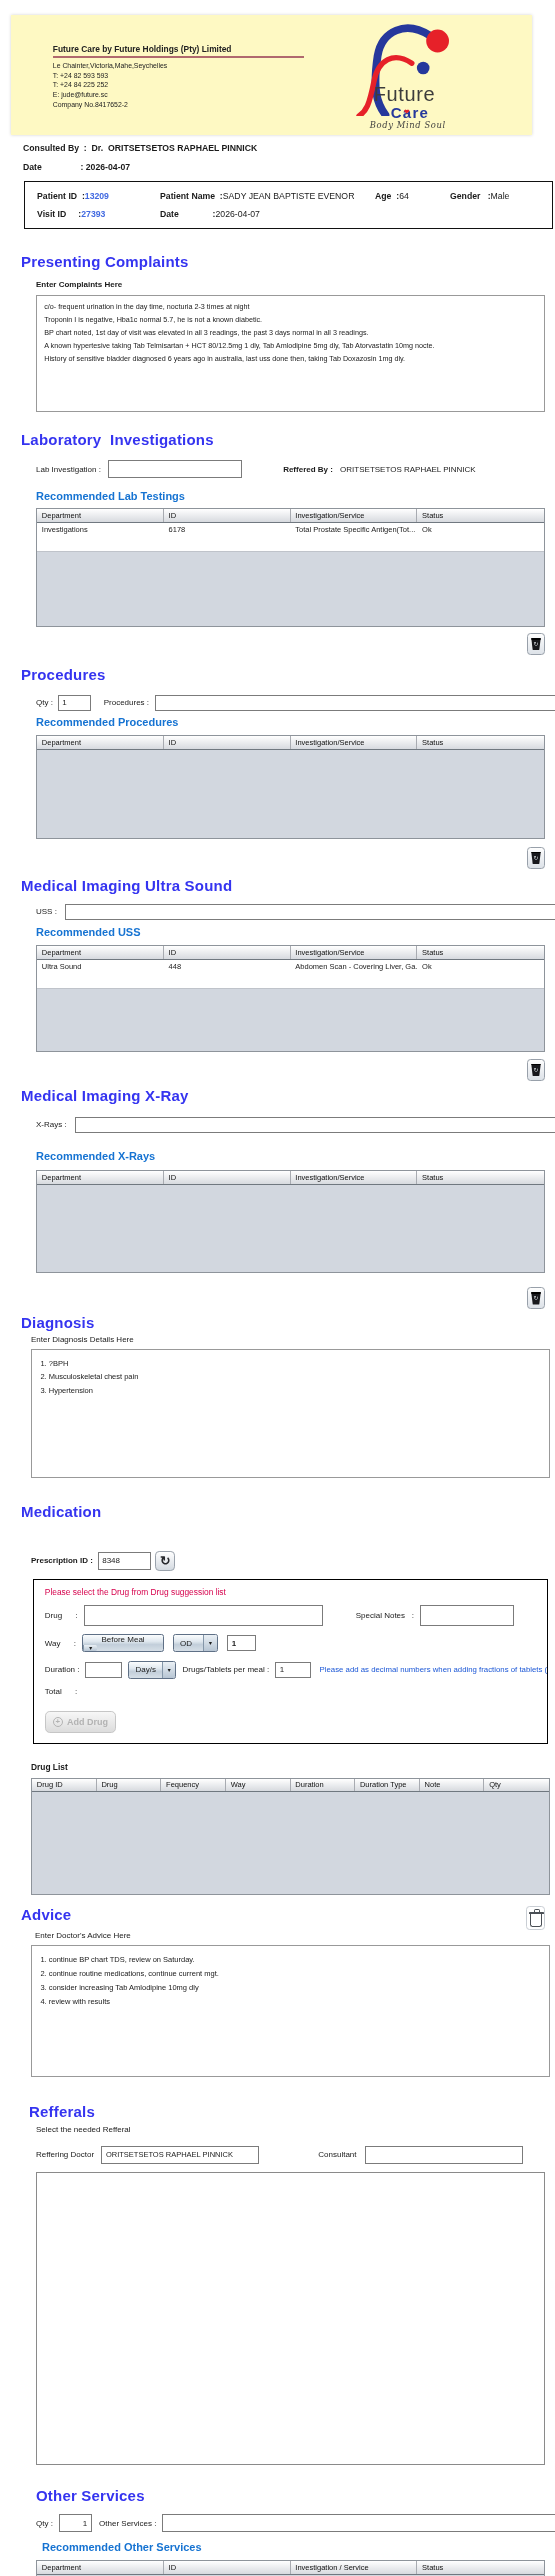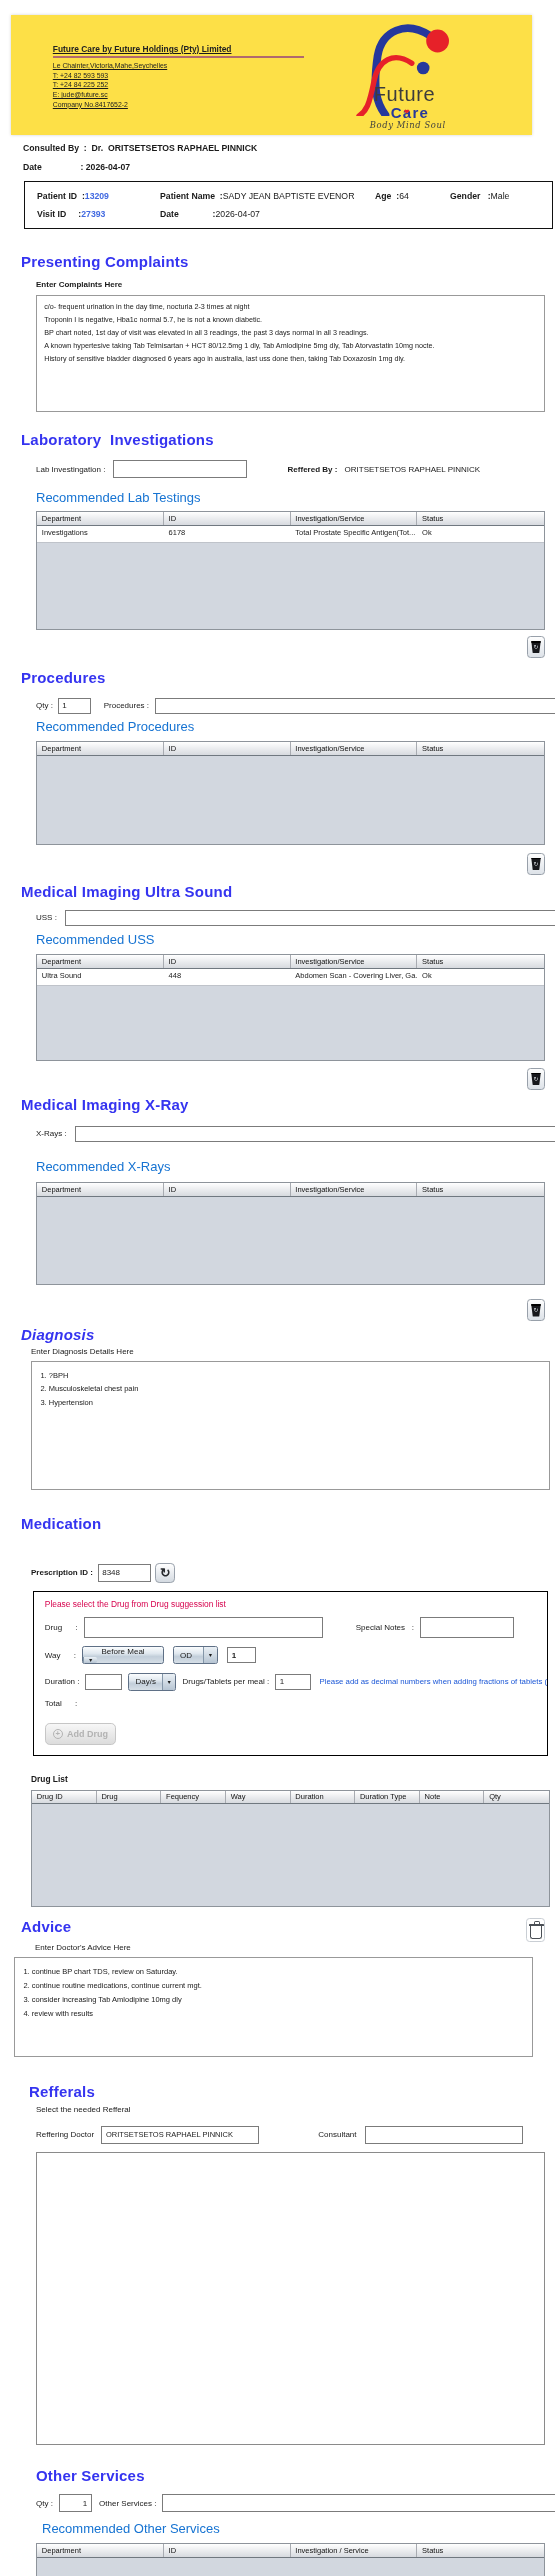--- a/index.html
+++ b/index.html
@@ -1,22 +1,22 @@
 <!DOCTYPE html>
 <html style="font-size:9.6px"><head>
 <meta charset="utf-8">
 <style>
   * { margin:0; padding:0; box-sizing:border-box; }
   html,body { background:#ffffff; }
   body { font-family:"Liberation Sans", sans-serif; color:#1a1a1a; }
   .page { width:556px; background:#fff; padding-bottom:16.7px; }
 
   
-  .header-card { margin:15px 10.8px 0 10.8px; width:521px; height:120px; background:#fde047;
-                 box-shadow:0 0 3px rgba(0,0,0,.18); position:relative; padding:29px 0 0 42px;text-decoration:underline; }
+  .header-card { margin:15px 10.8px 0 10.8px; width:521px; height:120px; background:#fef9c3;
+                 box-shadow:0 0 3px rgba(0,0,0,.18); position:relative; padding:29px 0 0 42px; }
   .company-name { font-size:8.4px; font-weight:bold; color:#222; }
   .company-rule { width:251px; height:1.2px; background:#b0696e; margin:2.4px 0 3.6px 0; }
   .addr-line { font-size:6.9px; color:#222; line-height:9.6px; }
   .logo { position:absolute; right:71px; top:4.8px; width:120px; height:114px; }
   .logo svg { position:absolute; top:0; left:0; }
   .logo-future { position:absolute; top:63px; left:33px; font-size:20px; color:#3c3c3c; letter-spacing:0.6px; }
   .logo-care { position:absolute; top:84px; left:50px; font-size:15px; font-weight:bold; color:#26389c; letter-spacing:1.2px; }
   .care-a { position:relative; }
   .care-heart { position:absolute; left:1.2px; top:4.2px; font-size:6.6px; color:#e62129; }
   .logo-tagline { position:absolute; top:100px; left:29px; font-family:"DejaVu Serif", serif; font-style:italic;
@@ -32,36 +32,36 @@
   .id-val { color:#4169e1; font-weight:bold; white-space:pre; }
   .g-pid { width:123px; display:flex; }
   .g-name { flex:1; display:flex;text-align:right; }
   .g-age { width:75px; display:flex; }
   .g-gender { width:90px; display:flex; }
 
   
   .sec-title { margin-left:21px; font-size:15px; font-weight:bold; color:#3534f0; letter-spacing:0.2px; white-space:pre; }
   .sub-label-b { margin-left:36px; font-size:8px; font-weight:bold; }
   .sub-label { margin-left:36px; font-size:8px; }
-  .link { margin-left:36px; font-size:13px; font-weight:normal; color:#1673d2; }
+  .link { margin-left:36px; font-size:11px; font-weight:bold; color:#1673d2; }
   .textbox { margin-left:36px; width:509px; border:0.6px solid #999; background:#fff;
              font-size:7.2px; line-height:1.8; padding:4.8px 7.2px; white-space:pre-wrap; overflow:hidden; }
   .field-row { margin-left:36px; display:flex; align-items:center; font-size:8px; }
   .tb { border:0.6px solid #7b7b7b; background:#fff; height:16px; font-size:8px; padding:0 3.6px;
         font-family:"Liberation Sans", sans-serif; color:#222; }
 
   
   .data-table { margin-left:36px; width:509px; border:0.6px solid #8e949b; }
   .thead { display:flex; height:13.7px; background:linear-gradient(#ffffff,#d7dadf); border-bottom:0.6px solid #707880; }
   .th { font-size:7.5px; color:#111; padding:1.8px 0 0 4.8px; border-right:0.6px solid #a8abb1; overflow:hidden; white-space:nowrap; }
   .th:last-child { border-right:none; }
   .c4 { width:25%; }
   .c8 { width:12.5%; }
   .tbody { background:#d2d7df; }
-  .trow { display:flex; height:17px; background:#fff; border-bottom:0.6px solid #bfc3ca; }
+  .trow { display:flex; height:29px; background:#fff; border-bottom:0.6px solid #bfc3ca; }
   .td { font-size:7.5px; padding:1.8px 0 0 4.8px; overflow:hidden; white-space:nowrap; }
 
   
   .trash-row { margin-left:36px; width:509px; display:flex; justify-content:flex-end; }
   .trash-btn { width:18px; height:22px; border:0.6px solid #98a0aa; border-radius:3.6px;
                background:linear-gradient(#fefefe,#dde2e8); display:flex; align-items:center; justify-content:center; cursor:pointer; }
   .bin { width:9.6px; height:12.6px; background:#17181c; border-radius:1.2px 1.2px 1.8px 1.8px;
          clip-path:polygon(0 0,100% 0,84% 100%,16% 100%); position:relative;
          display:flex; align-items:center; justify-content:center; }
   .bin::before { content:""; position:absolute; top:0; left:0; right:0; height:1.8px; background:#000; }
@@ -165,21 +165,21 @@
   <div class="sec-title" style="margin-top:24px;">Presenting Complaints</div>
   <div class="sub-label-b" style="margin-top:10.8px;">Enter Complaints Here</div>
   <div class="textbox" style="margin-top:6px; height:117px;">c/o- frequent urination in the day time, nocturia 2-3 times at night
 Troponin I is negative, Hba1c normal 5.7, he is not a known diabetic.
 BP chart noted, 1st day of visit was elevated in all 3 readings, the past 3 days normal in all 3 readings.
 A known hypertesive taking Tab Telmisartan + HCT 80/12.5mg 1 dly, Tab Amlodipine 5mg dly, Tab Atorvastatin 10mg nocte.
 History of sensitive bladder diagnosed 6 years ago in australia, last uss done then, taking Tab Doxazosin 1mg dly.</div>
 
   <div class="sec-title" style="margin-top:19px;">Laboratory  Investigations</div>
   <div class="field-row" style="margin-top:12px;">
-    <span>Lab Investingation :</span>
+    <span>Lab Investigation :</span>
     <input class="tb" style="width: 134px; margin-left: 7.2px; height: 18px;">
     <span class="lbl" style="margin-left:41px;">Reffered By :</span>
     <span class="val" style="margin-left:7.2px;">ORITSETSETOS RAPHAEL PINNICK</span>
   </div>
   <div class="link" style="margin-top:12px;">Recommended Lab Testings</div>
   <div class="data-table" style="margin-top:6px;">
     <div class="thead">
       <div class="th c4">Department</div>
       <div class="th c4">ID</div>
       <div class="th c4">Investigation/Service</div>
@@ -273,21 +273,21 @@
     <div class="tbody" style="height:87px;"></div>
   </div>
   <div class="trash-row" style="margin-top:14.3px;">
     <div class="trash-btn">
         <span class="bin">
           <span class="bin-glyph">↻</span>
         </span>
       </div>
   </div>
 
-  <div class="sec-title" style="margin-top:4.8px;font-style:italic;">Diagnosis</div>
+  <div class="sec-title" style="margin-top:4.8px;">Diagnosis</div>
   <div class="sub-label" style="margin-top:3.6px; margin-left:31px;">Enter Diagnosis Details Here</div>
   <div class="textbox" style="margin-top:4.8px; margin-left:31px; width:519px; height:129px; font-size:7.5px; padding:7.2px 8.4px;">1. ?BPH
 2. Musculoskeletal chest pain
 3. Hypertension</div>
 
   <div class="sec-title" style="margin-top:25px;">Medication</div>
   <div class="field-row" style="margin-top:31px; margin-left:31px;">
     <span class="lbl">Prescription ID :</span>
     <input class="tb" style="width: 53px; margin-left: 4.8px; height: 18px;" value="8348">
     <div class="refresh-btn">
@@ -357,21 +357,21 @@
 
   <div class="advice-head" style="margin-top:10.8px;">
     <div class="sec-title" style="margin:0;">Advice</div>
     <div class="trash-outline-btn">
       <span class="to-handle"></span>
       <span class="to-lid"></span>
       <span class="to-body"></span>
     </div>
   </div>
   <div class="sub-label" style="margin-top:1.2px; margin-left:35px;">Enter Doctor's Advice Here</div>
-  <div class="textbox" style="margin-top:4.8px; margin-left:14px; width:519px; height:100px; font-size:7.5px; padding:7.2px 8.4px; line-height:1.85;">1. continue BP chart TDS, review on Saturday.
+  <div class="textbox" style="margin-top:4.8px; margin-left:31px; width:519px; height:132px; font-size:7.5px; padding:7.2px 8.4px; line-height:1.85;">1. continue BP chart TDS, review on Saturday.
 2. continue routine medications, continue current mgt.
 3. consider increasing Tab Amlodipine 10mg dly
 4. review with results</div>
 
   <div class="sec-title" style="margin-top:26px; margin-left:29px;">Refferals</div>
   <div class="sub-label" style="margin-top:4.8px;">Select the needed Refferal</div>
   <div class="field-row" style="margin-top:12px;">
     <span>Reffering Doctor</span>
     <input class="tb" style="width: 158px; margin-left: 7.2px; height: 18px; font-size: 7.5px;" value="ORITSETSETOS RAPHAEL PINNICK">
     <span style="margin-left:59px;">Consultant</span>

